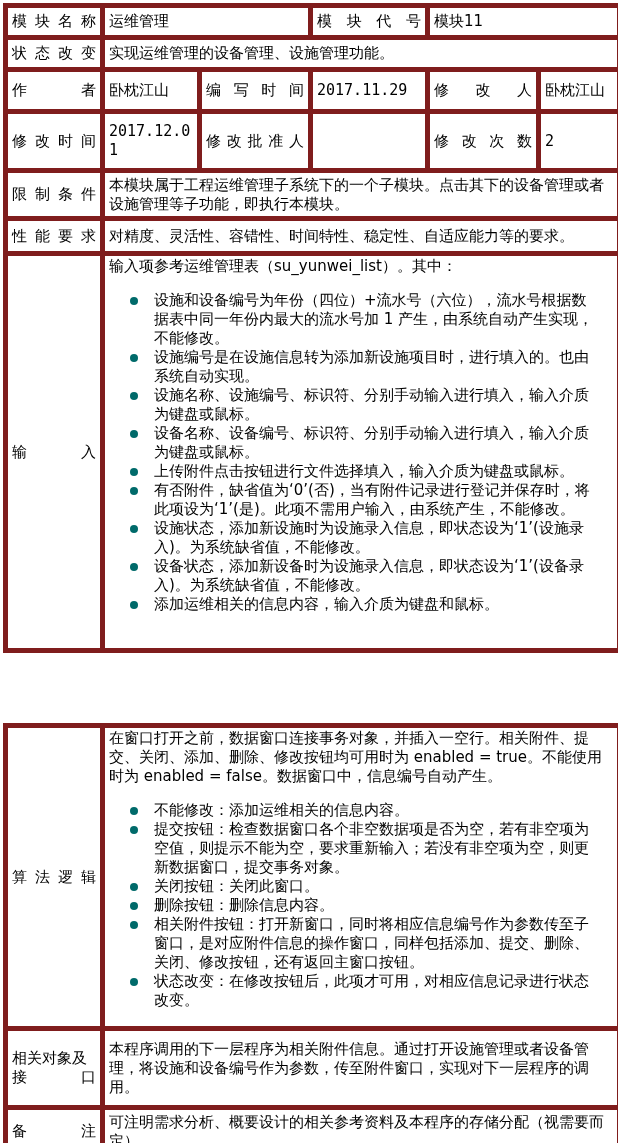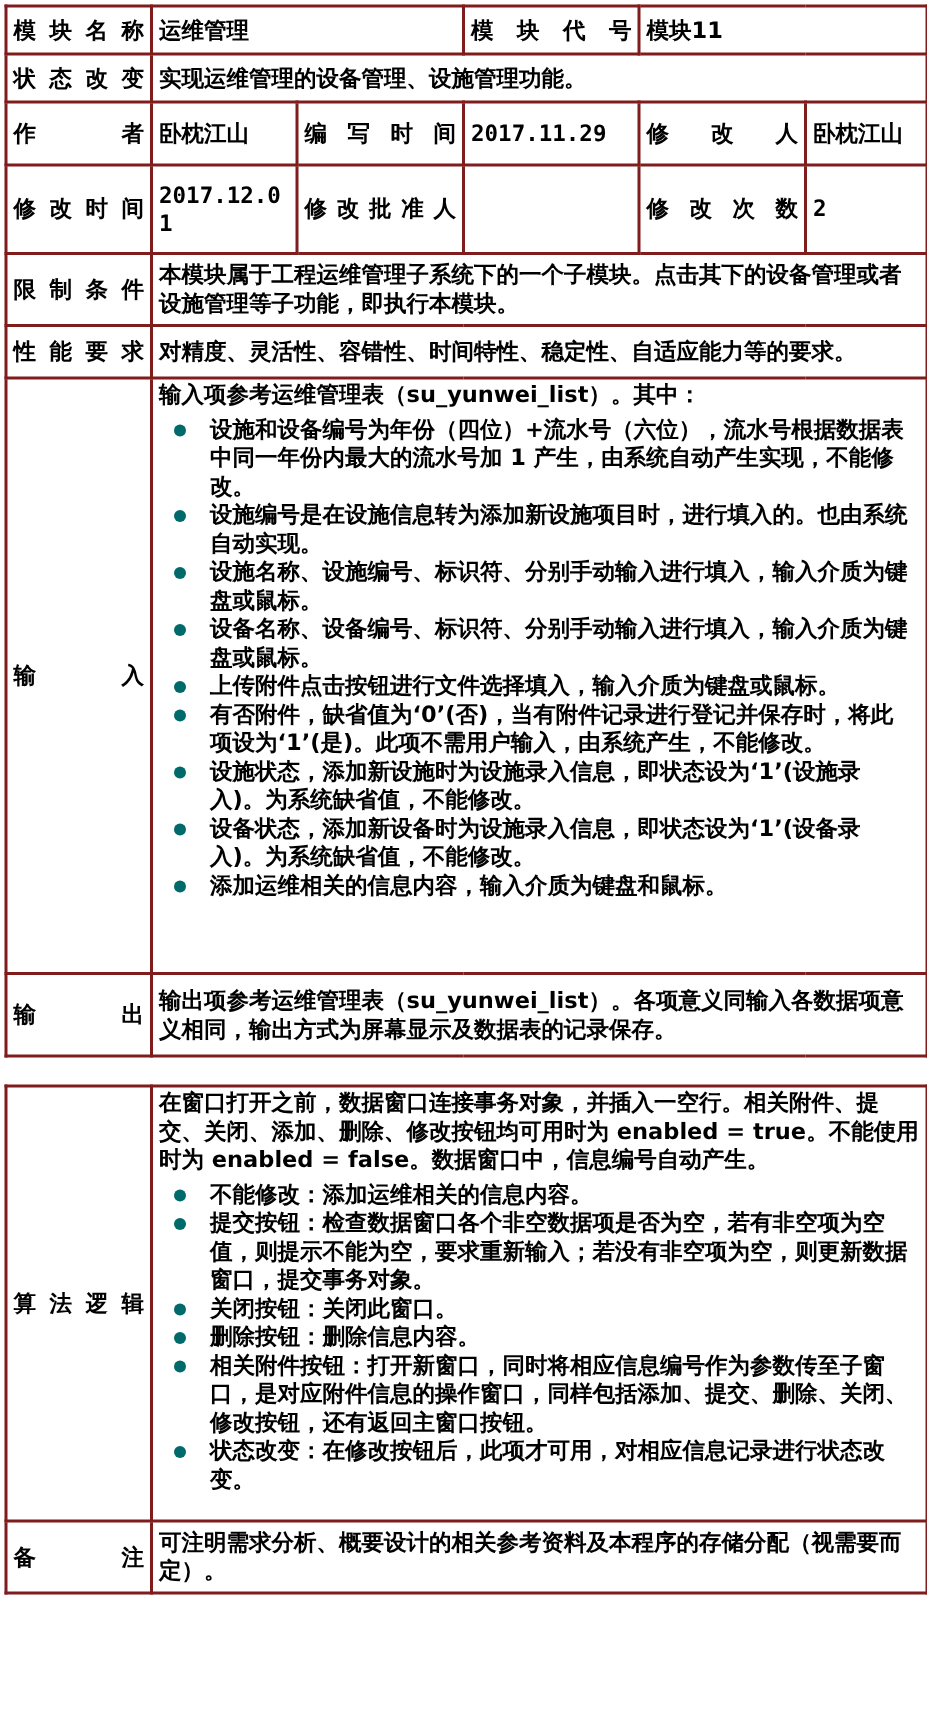--- a/index.html
+++ b/index.html
@@ -1,26 +1,26 @@
 <!DOCTYPE html>
 <html><head>
 <meta charset="utf-8">
 <style>
   html, body { margin: 0; padding: 0; background: #ffffff; }
   body { width: 618px; height: 1143px; position: relative; overflow: hidden;
          font-family: "DejaVu Sans", "Liberation Sans", sans-serif; }
   .tbl { position: absolute; left: 3px; border-collapse: collapse; table-layout: fixed; }
-  .tbl td { border: 2px solid #7f1d1d; padding: 0 4px; vertical-align: middle;
-            font-size: 15px; line-height: 19px; color: #000; font-weight: bold; }
+  .tbl td { border: 5px solid #7f1d1d; padding: 0 4px; vertical-align: middle;
+            font-size: 15px; line-height: 19px; color: #000; }
   .lbl { letter-spacing: 0; white-space: nowrap; }
   .lbl-justify { text-align: justify; text-align-last: justify; }
   .val { color: #008080; }
   .red { color: #ff0000; }
   .mono { font-family: "DejaVu Sans Mono", "Liberation Mono", monospace; font-size: 14px; }
-  ul.bullets { margin: 4px; padding: 0 0 0 30px; list-style: none; }
+  ul.bullets { margin: 15px; padding: 0 0 0 30px; list-style: none; }
   ul.bullets li { position: relative; }
   ul.bullets li::before { content: ""; position: absolute; left: -24px; top: 6px;
            width: 8px; height: 8px; border-radius: 50%; background: #006a6a; }
   .para { margin: 0; }
   .cellpad { padding-top: 1px !important; padding-bottom: 1px !important; }
   #t1 { top: 3px; width: 614px; }
   #t2 { top: 723px; width: 614px; }
 </style>
 </head>
 <body>
@@ -79,24 +79,20 @@
         <li>设施名称、设施编号、标识符、分别手动输入进行填入，输入介质为键盘或鼠标。</li>
         <li>设备名称、设备编号、标识符、分别手动输入进行填入，输入介质为键盘或鼠标。</li>
         <li>上传附件点击按钮进行文件选择填入，输入介质为键盘或鼠标。</li>
         <li>有否附件，缺省值为‘0’(否)，当有附件记录进行登记并保存时，将此项设为‘1’(是)。此项不需用户输入，由系统产生，不能修改。</li>
         <li>设施状态，添加新设施时为设施录入信息，即状态设为‘1’(设施录入)。为系统缺省值，不能修改。</li>
         <li>设备状态，添加新设备时为设施录入信息，即状态设为‘1’(设备录入)。为系统缺省值，不能修改。</li>
         <li>添加运维相关的信息内容，输入介质为键盘和鼠标。</li>
       </ul>
     </td>
   </tr>
-  <tr style="height:55px">
-    <td class="lbl lbl-justify">输出</td>
-    <td colspan="5" class="val">输出项参考运维管理表（su_yunwei_list）。各项意义同输入各数据项意义相同，输出方式为屏幕显示及数据表的记录保存。</td>
-  </tr>
 </tbody>
   </table>
 
 <table class="tbl" id="t2">
   <colgroup>
     <col style="width:97px">
     <col style="width:517px">
   </colgroup>
   <tbody>
       <tr style="height:290px">
@@ -106,18 +102,25 @@
       <ul class="bullets">
         <li>不能修改：添加运维相关的信息内容。</li>
         <li>提交按钮：检查数据窗口各个非空数据项是否为空，若有非空项为空值，则提示不能为空，要求重新输入；若没有非空项为空，则更新数据窗口，提交事务对象。</li>
         <li>关闭按钮：关闭此窗口。</li>
         <li>删除按钮：删除信息内容。</li>
         <li>相关附件按钮：打开新窗口，同时将相应信息编号作为参数传至子窗口，是对应附件信息的操作窗口，同样包括添加、提交、删除、关闭、修改按钮，还有返回主窗口按钮。</li>
         <li>状态改变：在修改按钮后，此项才可用，对相应信息记录进行状态改变。</li>
       </ul>
     </td>
   </tr>
+  <tr style="height:79px">
+    <td class="lbl">
+      <div>相关对象及</div>
+      <div class="lbl-justify">接口</div>
+    </td>
+    <td class="val">本程序调用的下一层程序为相关附件信息。通过打开设施管理或者设备管理，将设施和设备编号作为参数，传至附件窗口，实现对下一层程序的调用。</td>
+  </tr>
   <tr style="height:48px">
     <td class="lbl lbl-justify">备注</td>
     <td class="red">可注明需求分析、概要设计的相关参考资料及本程序的存储分配（视需要而定）。</td>
   </tr>
 </tbody>
   </table>
 
 </body></html>

